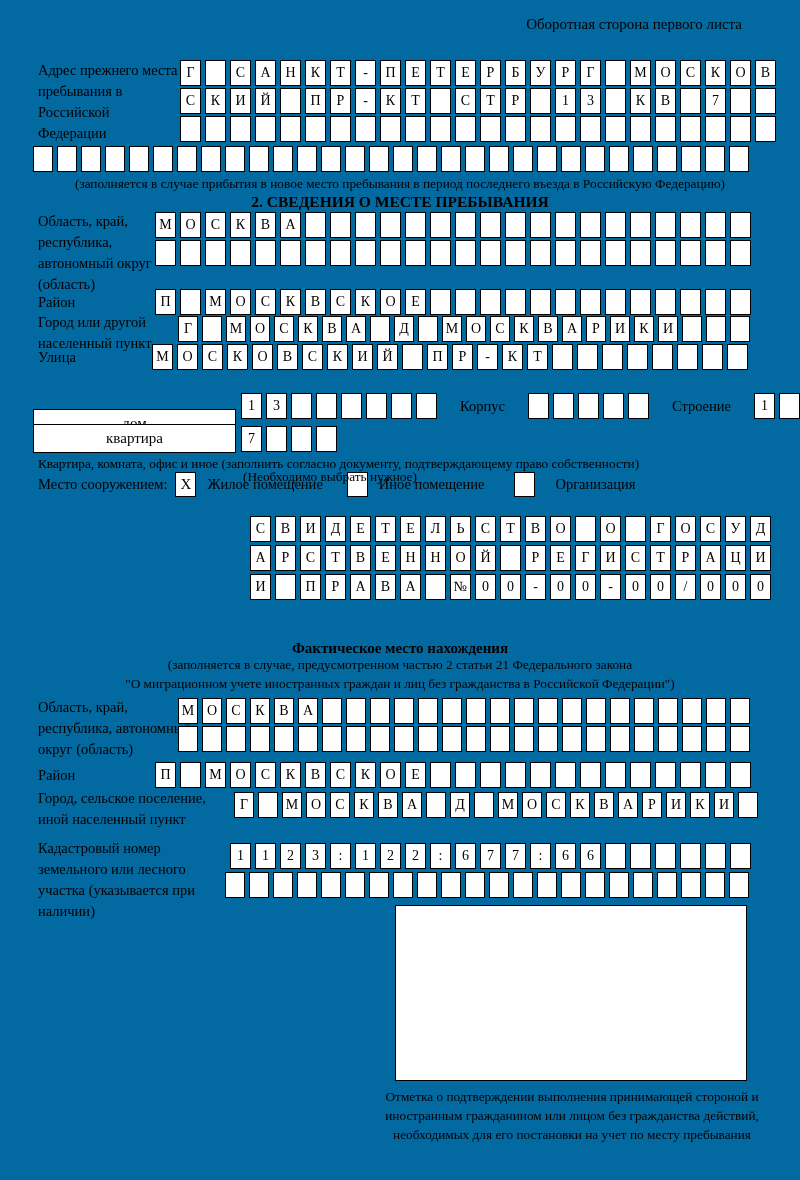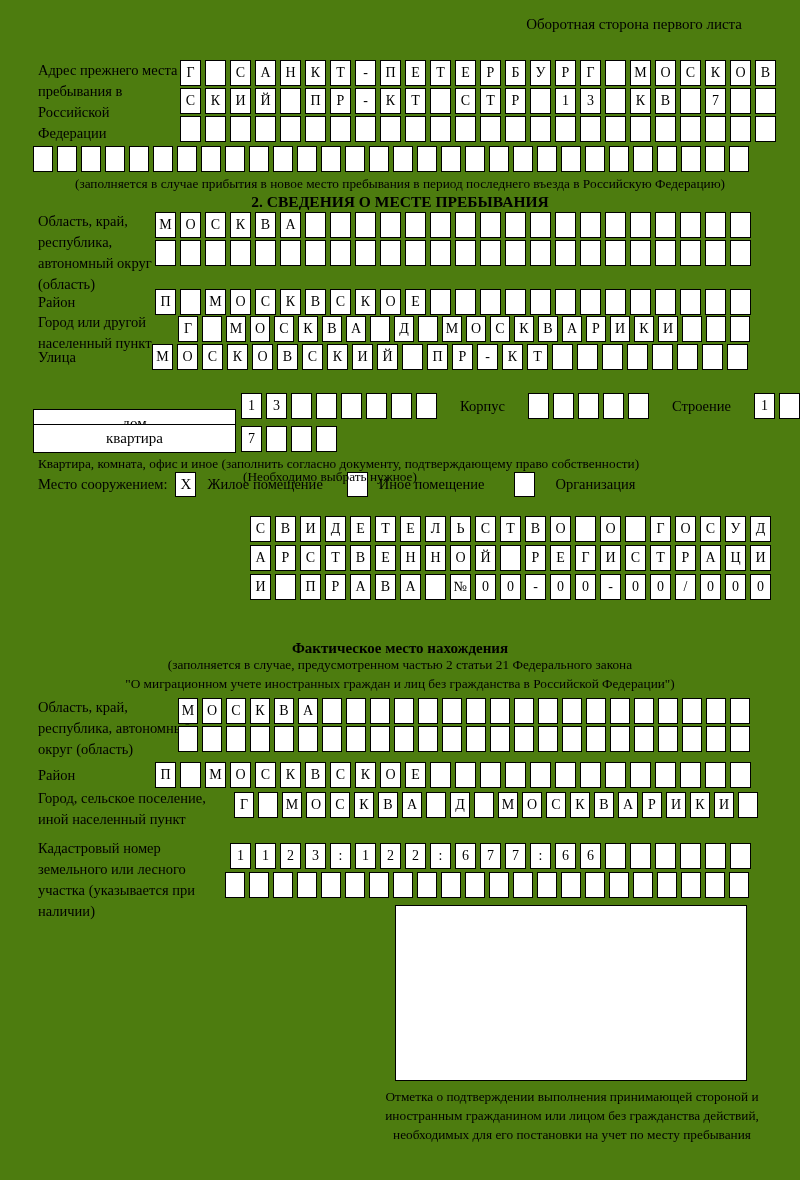--- a/index.html
+++ b/index.html
@@ -1,16 +1,16 @@
 <!DOCTYPE html>
 <html><head>
 <meta charset="utf-8">
 <style>
   html,body{margin:0;padding:0;background:#fff;}
-  .page{position:relative;width:800px;height:1180px;background:#4d7c0f;overflow:hidden;
+  .page{position:relative;width:800px;height:1180px;background:#0369a1;overflow:hidden;
         font-family:"Liberation Serif","DejaVu Serif",serif;color:#000;}
   .title{position:absolute;top:16px;right:58px;font-size:15px;}
   .lbl{position:absolute;font-size:14.5px;line-height:21px;}
   .note{position:absolute;font-size:13.3px;line-height:18px;}
   .center{left:0;right:0;text-align:center;}
   .h{position:absolute;left:0;right:0;text-align:center;font-weight:bold;font-size:15.5px;}
   .row{position:absolute;display:flex;align-items:center;}
   .cells{display:flex;gap:4px;}
   .cell{flex:0 0 21px;height:26px;border:1.6px solid #000;box-sizing:border-box;
         display:flex;align-items:center;justify-content:center;font-size:14px;background:#fff;}

